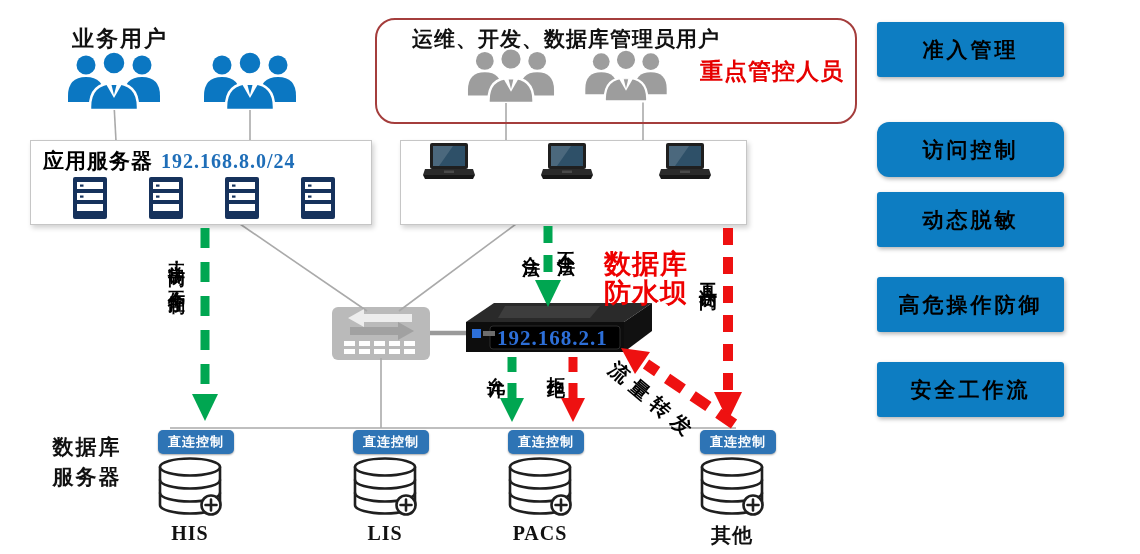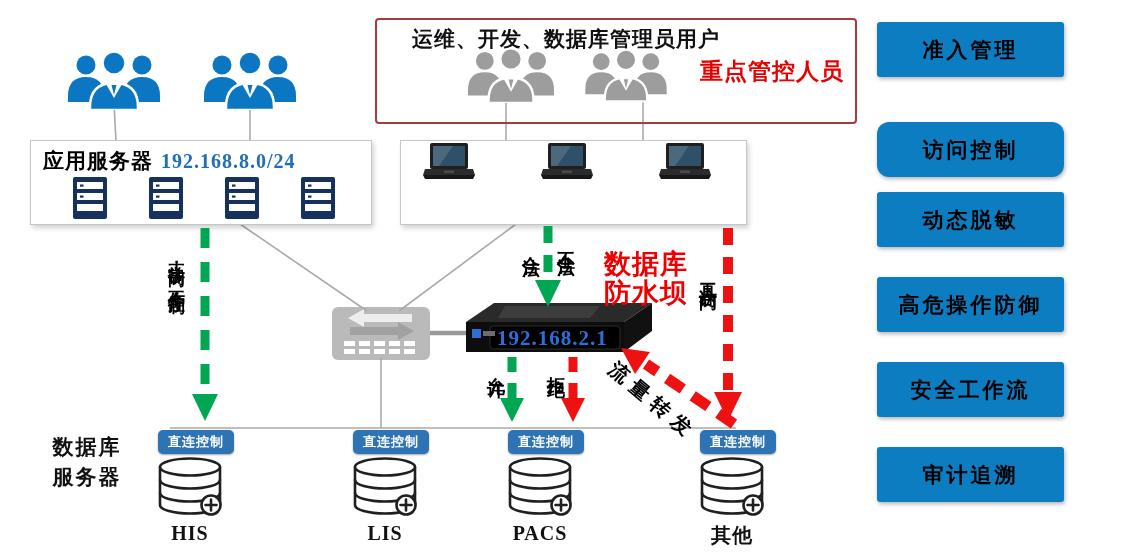--- a/index.html
+++ b/index.html
@@ -15,21 +15,21 @@
   .gbox-head{display:flex;align-items:baseline;gap:8px;padding:6px 4px 0 12px;}
   .gbox-title{font-size:21px;font-weight:bold;color:#000;
               font-family:"Liberation Serif","DejaVu Serif",serif;letter-spacing:1px;}
   .gbox-ip{font-size:20px;font-weight:bold;letter-spacing:1px;
            font-family:"Liberation Serif","DejaVu Serif",serif;}
   .ip-blue{color:#1f6eb8;}
   .ip-red{color:#e00000;}
   .icon-row{display:flex;justify-content:space-between;align-items:flex-end;}
 
   
-  .redbox{position:absolute;border:2.5px solid #a43d3c;border-radius:4px;background:transparent;}
+  .redbox{position:absolute;border:2.5px solid #a43d3c;border-radius:20px;background:transparent;}
   .redbox-title{position:absolute;left:0;right:100px;top:5px;text-align:center;
                 font-size:21px;font-weight:bold;letter-spacing:1px;
                 font-family:"Liberation Serif","DejaVu Serif",serif;}
   .keytag{position:absolute;font-size:23px;font-weight:bold;color:#e60000;letter-spacing:1px;
           font-family:"Liberation Serif","DejaVu Serif",serif;}
 
   .big-title{position:absolute;font-size:22px;font-weight:bold;letter-spacing:2px;
              font-family:"Liberation Serif","DejaVu Serif",serif;}
 
   
@@ -150,20 +150,21 @@
       <polygon points="466,322 494,303 652,303 624,322" fill="#2a2a2a"></polygon>
       <polygon points="624,352 624,322 652,303 652,331" fill="#111111"></polygon>
       <polygon points="505,306 600,306 590,318 498,318" fill="#3d3d3d"></polygon>
       <rect x="466" y="322" width="158" height="30" fill="#0d0d0d"></rect>
       <rect x="490" y="326" width="130" height="23" rx="3" fill="#000" stroke="#2c2c2c"></rect>
       <rect x="472" y="329" width="9" height="9" fill="#2d6fd8"></rect>
       <rect x="483" y="331" width="12" height="5" fill="#6d6d6d"></rect>
     </g>
   </svg>
 
+  <div class="big-title" style="left:72px;top:24px;">业务用户</div>
   <svg class="abs ppl-blue" style="left:62px;top:48px;" width="104" height="62">
       <use href="#ppl"></use>
     </svg>
   <svg class="abs ppl-blue" style="left:198px;top:48px;" width="104" height="62">
       <use href="#ppl"></use>
     </svg>
 
   <div class="gbox" style="left:30px;top:140px;width:340px;height:83px;">
     <div class="gbox-head">
       <span class="gbox-title">应用服务器</span>
@@ -251,21 +252,20 @@
         <use href="#cyl"></use>
       </svg>
     <div class="dblabel">其他</div>
   </div>
 
   <div class="fbtn" style="top:22px;">准入管理</div>
   <div class="fbtn" style="top:122px;border-radius:12px;">访问控制</div>
   <div class="fbtn" style="top:192px;">动态脱敏</div>
   <div class="fbtn" style="top:277px;">高危操作防御</div>
   <div class="fbtn" style="top:362px;">安全工作流</div>
-  <div class="fbtn" style="top:447px;">审计追溯</div>
 
   <svg class="layer" width="1140" height="554">
     <g stroke="#00a651" fill="#00a651">
       <line x1="205" y1="228" x2="205" y2="396" stroke-width="9" stroke-dasharray="20 14"></line>
       <polygon points="192,394 218,394 205,421" stroke="none"></polygon>
     </g>
     <g stroke="#00a651" fill="#00a651">
       <line x1="548" y1="226" x2="548" y2="282" stroke-width="9" stroke-dasharray="17 12"></line>
       <polygon points="535,280 561,280 548,307" stroke="none"></polygon>
     </g>

